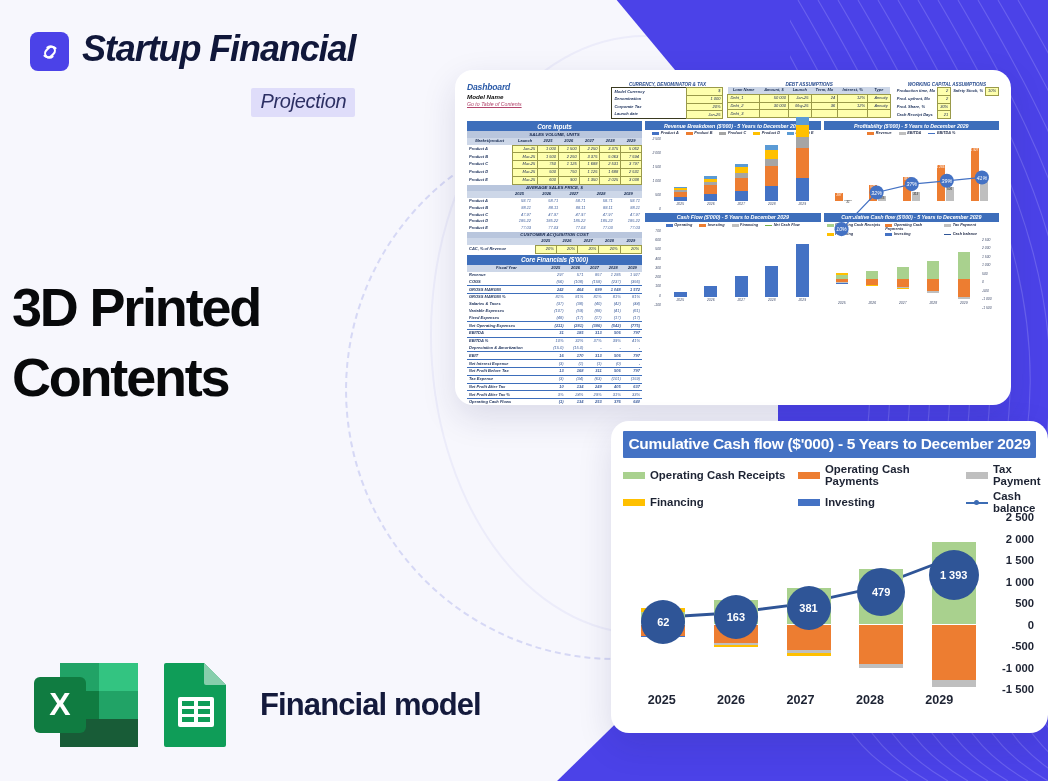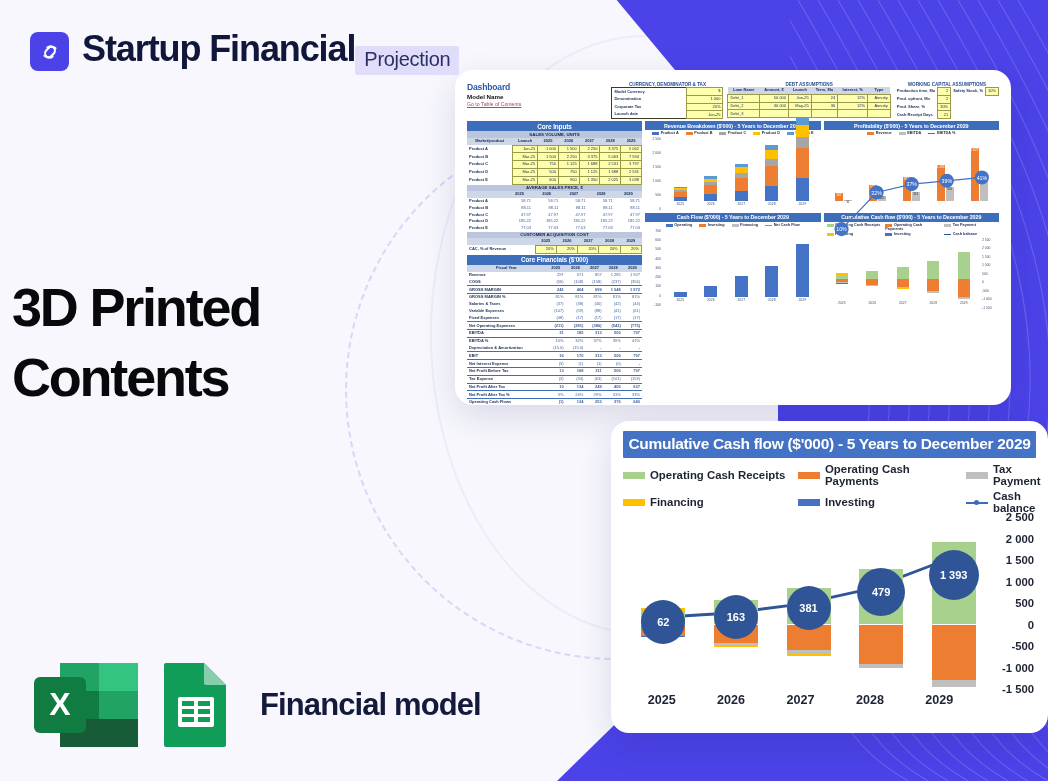--- a/index.html
+++ b/index.html
@@ -48,21 +48,21 @@
 
   
   .left-col { position: absolute; left: 0; top: 0; width: 440px; height: 781px; z-index: 6; }
 
   .brand { position: absolute; left: 30px; top: 28px; display: flex; align-items: flex-start; }
   .brand-mark {
     width: 39px; height: 39px; border-radius: 8px; background: #4b42e8;
     display: flex; align-items: center; justify-content: center; margin-right: 13px;
     margin-top: 4px;
   }
-  .brand-text-wrap { display: flex; flex-direction: row; }
+  .brand-text-wrap { display: flex; flex-direction: column; font-style: italic; }
   .brand-title {
     font-size: 36px; font-weight: 700; color: #10173a; letter-spacing: -1.1px;
     line-height: 42px; white-space: nowrap;
   }
   .brand-sub-wrap { display: flex; justify-content: flex-end; margin-top: 18px; }
   .brand-sub {
     background: #dfddfa; color: #2c2f63; font-size: 20px; font-weight: 400;
     padding: 2px 9px 4px; letter-spacing: -0.3px; border-radius: 2px;
   }
 
@@ -86,21 +86,21 @@
     box-shadow: 0 12px 34px rgba(30,30,90,.13);
     overflow: hidden; z-index: 5;
   }
   .card-dash { left: 455px; top: 70px; width: 556px; height: 335px; padding: 8px 8px 4px; }
   .card-chart { left: 611px; top: 421px; width: 437px; height: 312px; padding: 0; }
 
   
   .dash {
     width: 100%; height: 100%;
     font-family: "Liberation Sans", sans-serif;
-    font-size: 3.6px; color: #1b2a55; position: relative;
+    font-size: 3.6px; color: #1b2a55; position: relative; font-style: italic;
   }
   .dash-title { font-size: 8.6px; font-weight: 700; color: #2a5aa8; letter-spacing: -.2px; }
   .dash-model { font-size: 6.2px; font-weight: 700; color: #111; margin-top: 1px; }
   .dash-link { font-size: 5.2px; color: #b2446b; text-decoration: underline; margin-top: 1px; }
 
   .sect-bar {
     background: #3d6ebb; color: #fff; font-weight: 700; text-align: center;
     font-size: 6.4px; padding: 1.6px 0; letter-spacing: -.1px;
   }
   .sub-bar {

